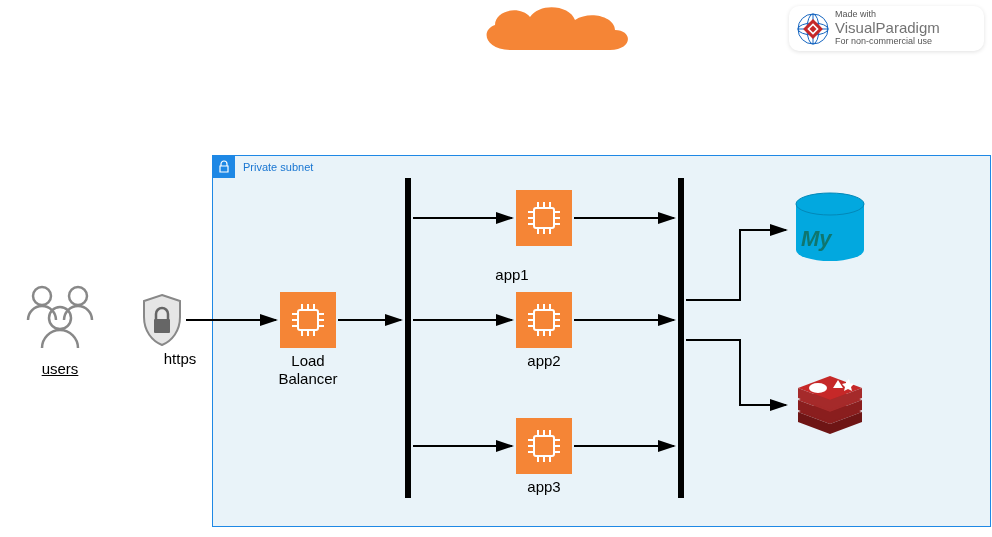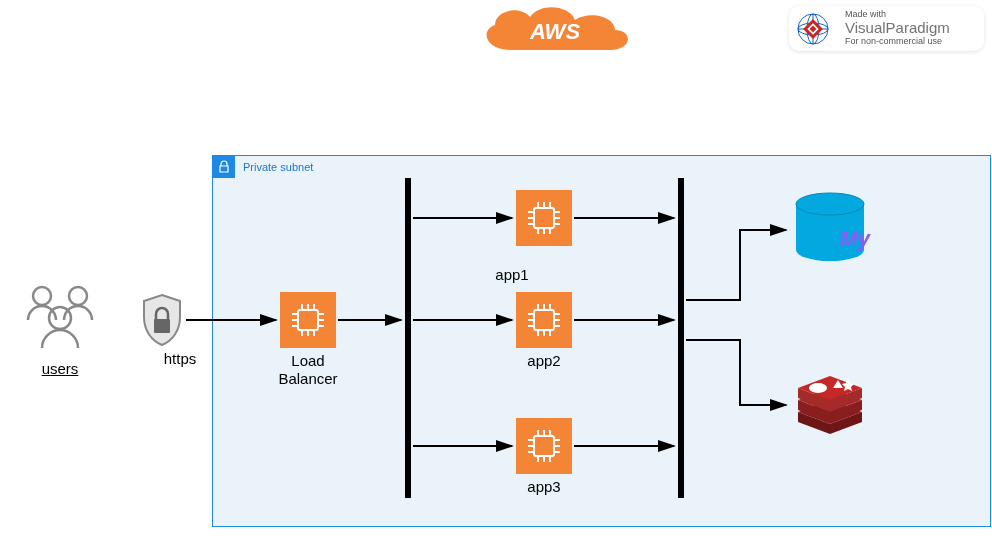--- a/index.html
+++ b/index.html
@@ -11,35 +11,34 @@
   .chip svg { display: block; }
   .vbar { width: 6px; height: 320px; background: #000; }
 </style>
 </head>
 <body>
 
 <div class="abs" style="left:475px; top:5px;">
   <svg width="160" height="55" viewBox="0 0 160 55">
     <path d="M 35 45 C 10 45 5 25 20 20 C 20 5 45 0 55 12 C 65 -3 95 0 100 15 C 115 5 140 12 140 25 C 158 25 158 45 135 45 Z" fill="#F58536"></path>
   </svg>
-  <div class="abs label" style="left:0; top:14px; width:160px; font-size:22px; font-weight:bold; font-style:italic; color:#fff;">AWS</div>
 </div>
 
 <div class="abs" style="right:8px; top:6px; width:195px; height:45px; background:#fff; border-radius:10px; box-shadow:0 1px 4px rgba(0,0,0,0.12); display:flex; align-items:center; padding:4px 8px;">
   <svg width="32" height="32" viewBox="0 0 32 32">
     <circle cx="16" cy="16" r="15" fill="#fff" stroke="#1565C0" stroke-width="1"></circle>
     <ellipse cx="16" cy="16" rx="15" ry="6" fill="none" stroke="#1565C0" stroke-width="1"></ellipse>
     <ellipse cx="16" cy="16" rx="6" ry="15" fill="none" stroke="#1565C0" stroke-width="1"></ellipse>
     <line x1="1" y1="16" x2="31" y2="16" stroke="#1565C0" stroke-width="1"></line>
     <line x1="16" y1="1" x2="16" y2="31" stroke="#1565C0" stroke-width="1"></line>
     <rect x="9" y="9" width="14" height="14" fill="#C62828" transform="rotate(45 16 16)"></rect>
     <rect x="12" y="12" width="8" height="8" fill="#fff" transform="rotate(45 16 16)"></rect>
     <rect x="13.5" y="13.5" width="5" height="5" fill="#C62828" transform="rotate(45 16 16)"></rect>
   </svg>
-  <div style="margin-left:16px; line-height:1.1;">
+  <div style="margin-left:6px; line-height:1.1;">
     <div style="font-size:9px; color:#555;">Made with</div>
     <div style="font-size:15px; font-weight:normal; color:#737373;">VisualParadigm</div>
     <div style="font-size:9px; color:#555;">For non-commercial use</div>
   </div>
 </div>
 
 <div class="abs" style="left:212px; top:155px; width:779px; height:372px; background:#E9F3F9; border:1px solid #1E88E5;">
   <div class="abs" style="left:0; top:0; width:22px; height:22px; background:#1E88E5; display:flex; align-items:center; justify-content:center;">
     <svg width="14" height="14" viewBox="0 0 14 14">
         <path d="M4 6 V4 a3 3 0 0 1 6 0 V6 M3 6 h8 v6 h-8 z" fill="none" stroke="#fff" stroke-width="1.2"></path>
@@ -157,21 +156,21 @@
     </svg>
 </div>
 <div class="abs label" style="left:516px; top:478px; width:56px;">app3</div>
 
 <div class="abs" style="left:790px; top:192px;">
   <svg width="80" height="76" viewBox="0 0 80 76">
     <ellipse cx="40" cy="12" rx="34" ry="11" fill="#02A8DF"></ellipse>
     <path d="M6 12 V58 a34 11 0 0 0 68 0 V12" fill="#02A8DF"></path>
     <ellipse cx="40" cy="12" rx="34" ry="11" fill="none" stroke="#0288B8" stroke-width="1"></ellipse>
   </svg>
-  <div class="abs" style="left:0; top:34px; width:80px; text-align:right; color:#8b5cf6; font-size:22px; font-weight:bold; font-style:italic;">My</div>
+  <div class="abs" style="left:11px; top:34px; width:80px; text-align:left; color:#0f766e; font-size:22px; font-weight:bold; font-style:italic;">My</div>
 </div>
 
 <div class="abs" style="left:790px; top:370px;">
   <svg width="80" height="70" viewBox="0 0 80 70">
     <g>
       <path d="M8 42 L40 30 L72 42 L40 54 Z" fill="#8A1E1E"></path>
       <path d="M8 42 L40 54 L72 42 L72 52 L40 64 L8 52 Z" fill="#6E1515"></path>
       <path d="M8 30 L40 18 L72 30 L40 42 Z" fill="#A52A2A"></path>
       <path d="M8 30 L40 42 L72 30 L72 40 L40 52 L8 40 Z" fill="#8A1E1E"></path>
       <path d="M8 18 L40 6 L72 18 L40 30 Z" fill="#C62828"></path>

